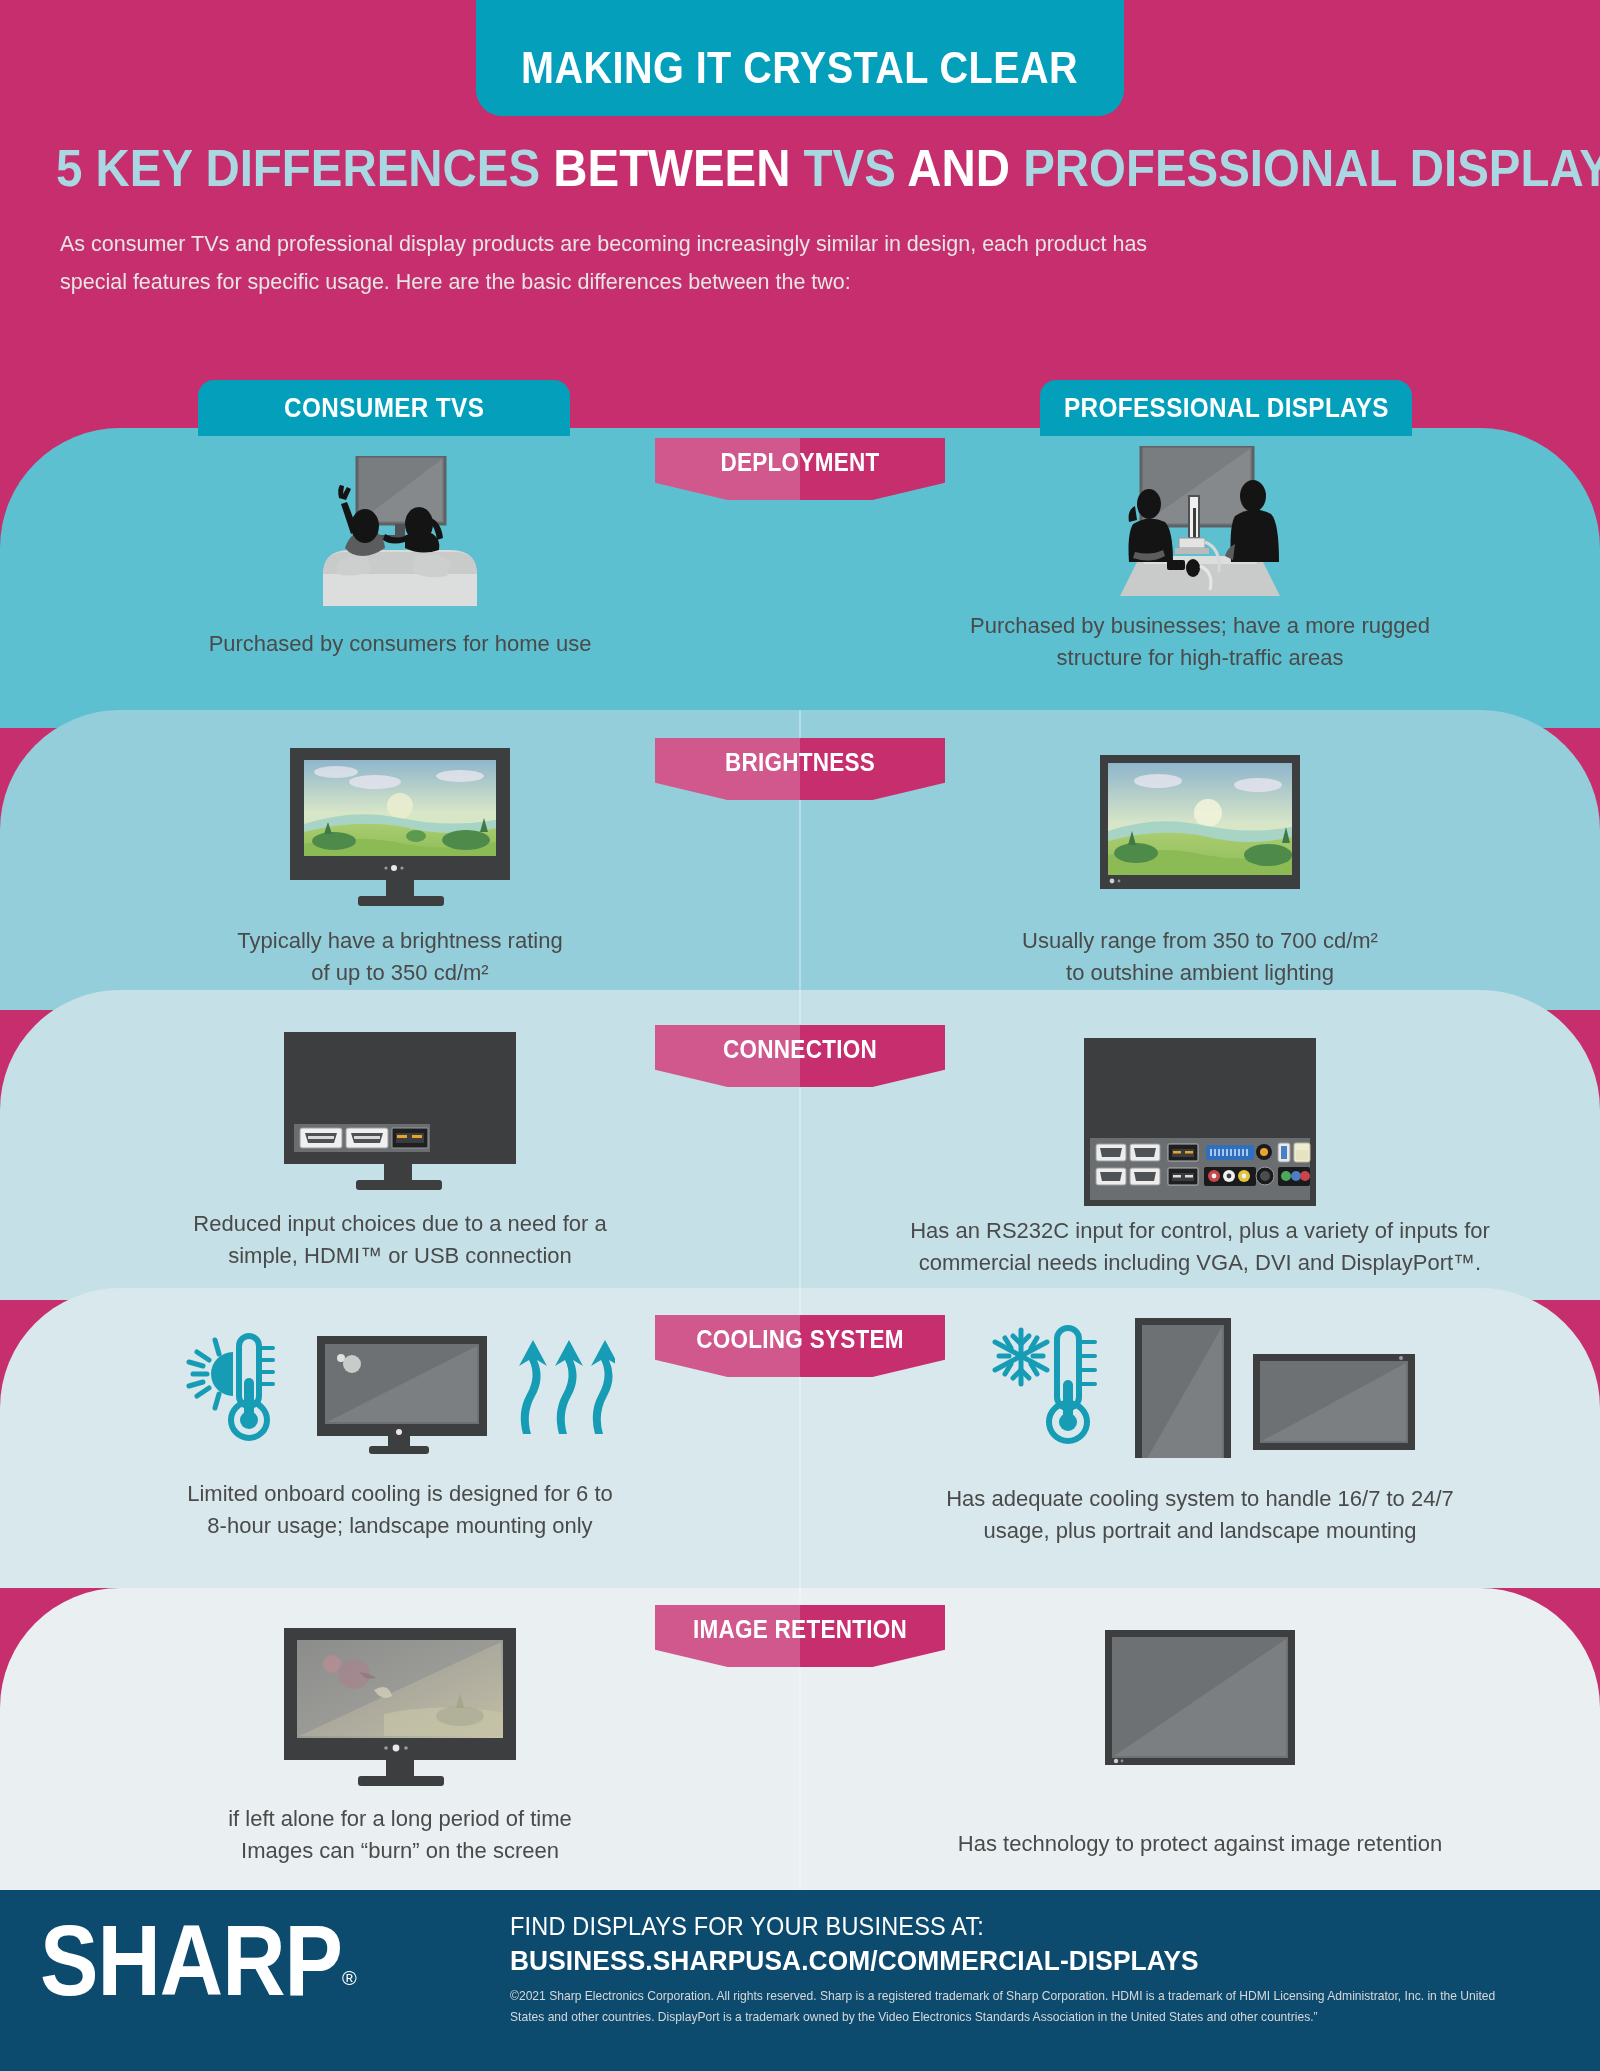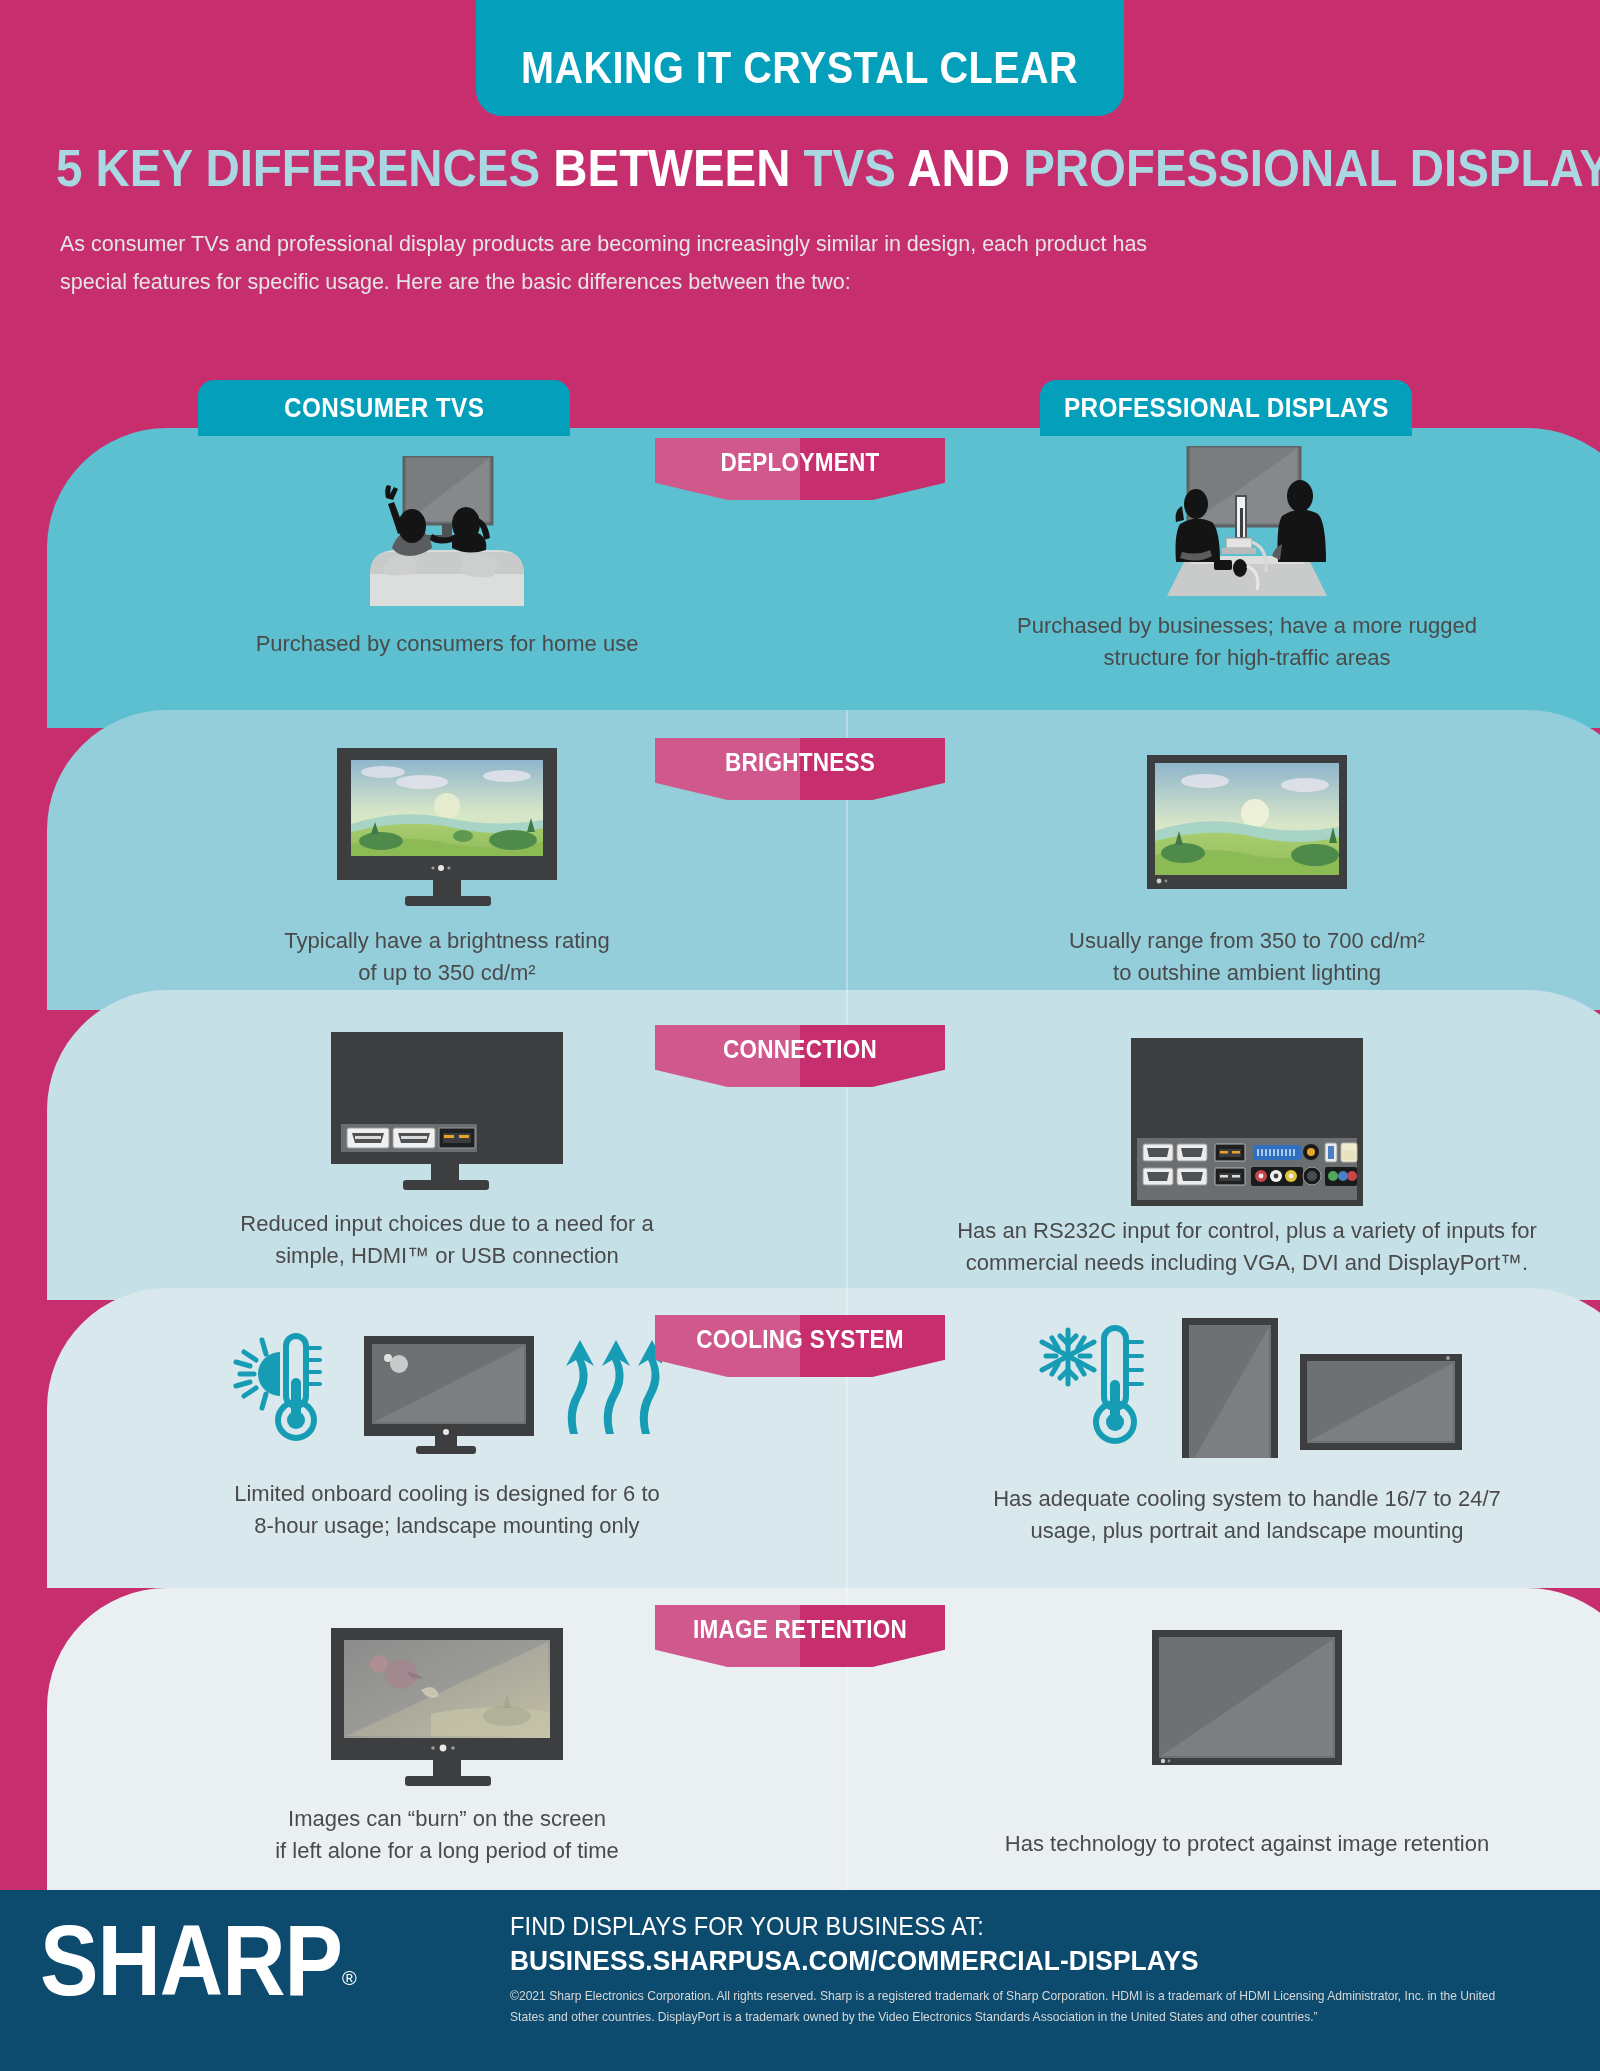--- a/index.html
+++ b/index.html
@@ -87,21 +87,21 @@
     font-size: 27px;
     color: #ffffff;
     letter-spacing: 0.4px;
     transform: scaleX(0.9);
     white-space: nowrap;
   }
   #tab-consumer { left: 198px; top: 380px; width: 372px; }
   #tab-pro      { left: 1040px; top: 380px; width: 372px; }
 
   
-  .rows { position: absolute; left: 0; top: 0; width: 1380px; height: 1890px; margin-left: 47px; }
+  .rows { position: absolute; left: 0; top: 0; width: 1380px; height: 1890px; }
   .row {
     position: absolute;
     left: 0;
     width: 1600px;
     border-radius: 120px 120px 0 0;
   }
   
   .divider {
     position: absolute;
     left: 799px;
@@ -574,22 +574,22 @@
           <ellipse cx="176" cy="88" rx="24" ry="10" fill="#a9ab94" opacity="0.7"></ellipse>
           <polygon points="172,80 176,66 180,80" fill="#9ba386" opacity="0.7"></polygon>
           <circle cx="112" cy="120" r="3.4" fill="#e8e8e8"></circle>
           <circle cx="102" cy="120" r="1.8" fill="#9a9c9e"></circle>
           <circle cx="122" cy="120" r="1.8" fill="#9a9c9e"></circle>
           <rect x="102" y="132" width="28" height="18" fill="#3c3e40"></rect>
           <rect x="74" y="148" width="86" height="10" rx="3" fill="#3c3e40"></rect>
         </svg>
       </div>
       <div class="caption" style="top:215px;">
+        <div>if left alone for a long period of time</div>
         <div>Images can “burn” on the screen</div>
-        <div>if left alone for a long period of time</div>
       </div>
 
       <div class="illus" style="top:42px; left:800px;">
         <svg width="190" height="135" viewBox="0 0 190 135">
           <rect x="0" y="0" width="190" height="135" fill="#3c3e40"></rect>
           <rect x="7" y="7" width="176" height="121" fill="#6e7174"></rect>
           <polygon points="9,126 181,9 181,126" fill="#7c7f82"></polygon>
           <circle cx="11" cy="131" r="2.2" fill="#cfd0d0"></circle>
           <circle cx="17" cy="131" r="1.4" fill="#8f9192"></circle>
         </svg>

